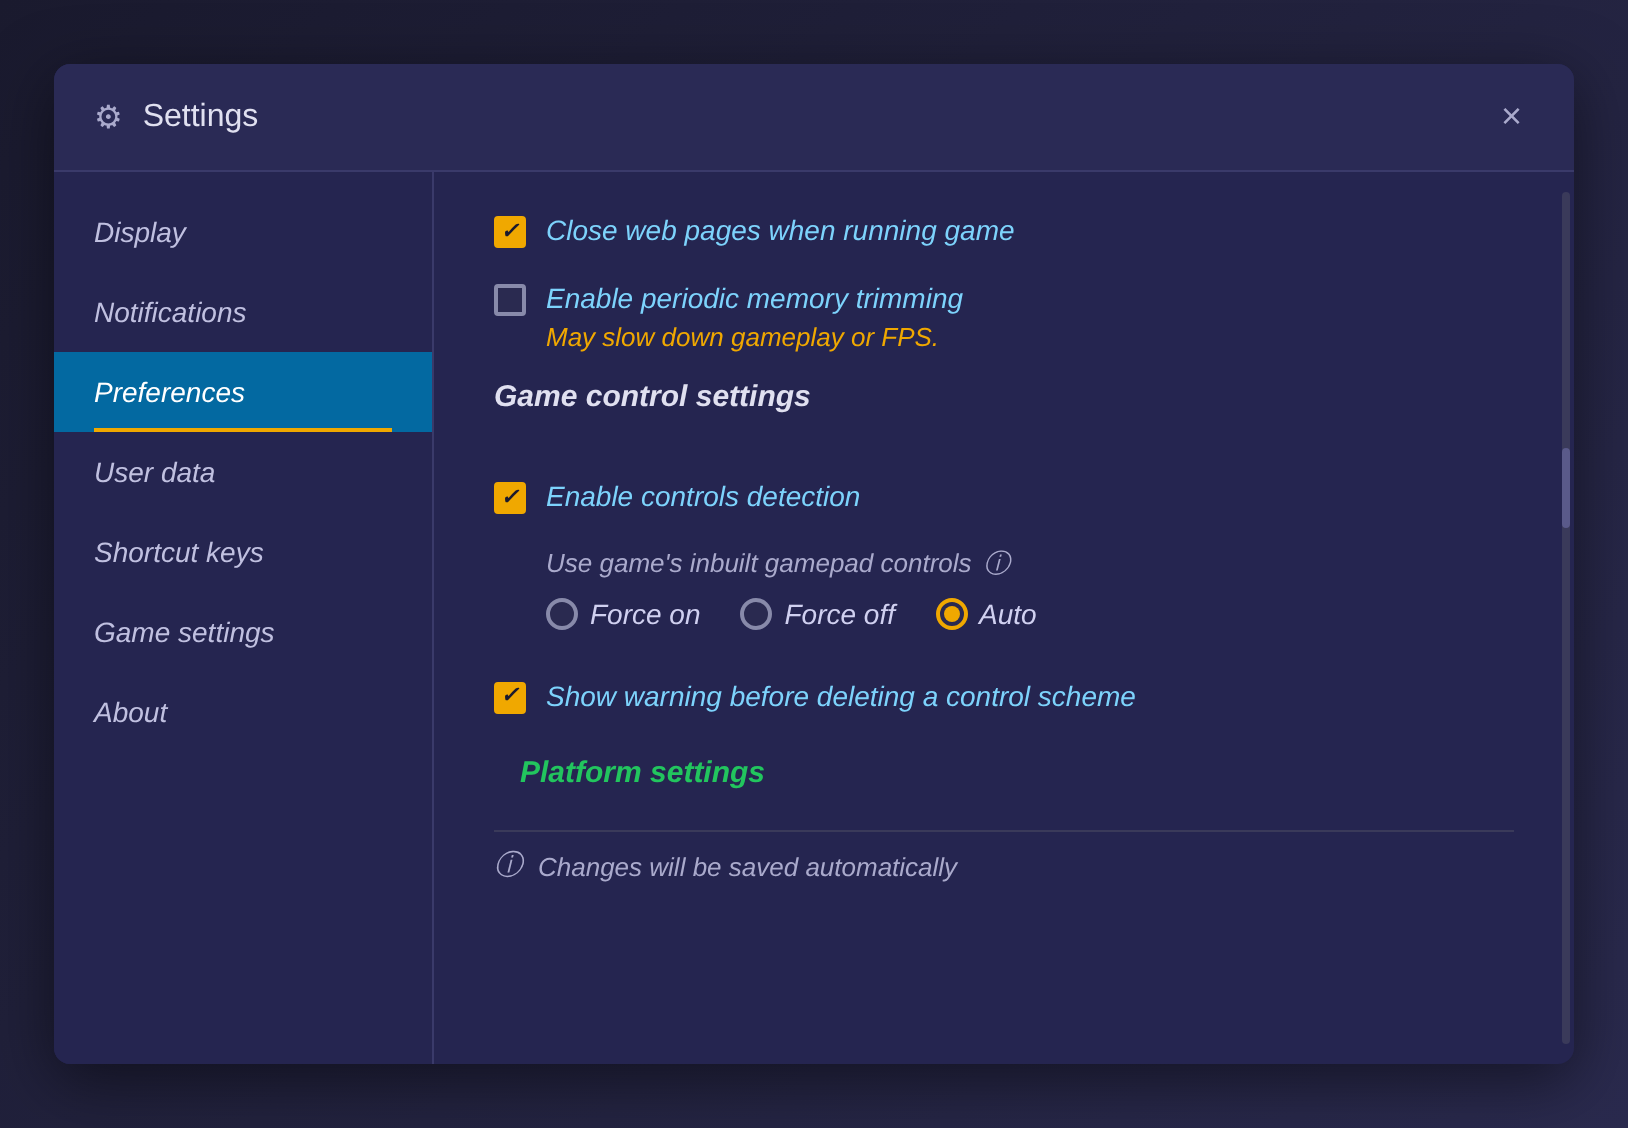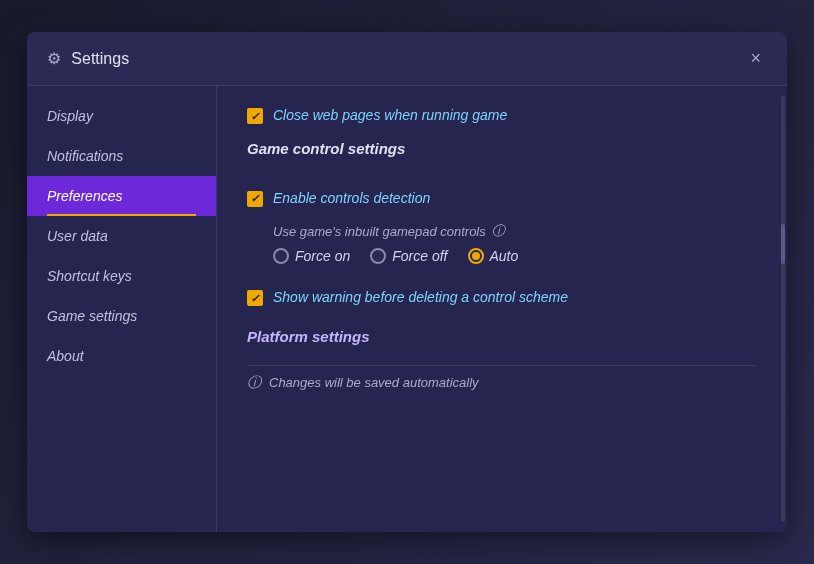--- a/index.html
+++ b/index.html
@@ -75,21 +75,21 @@
     .sidebar-item {
       padding: 12px 20px;
       color: #c0c0e0;
       font-size: 14px;
       cursor: pointer;
       border-bottom: none;
       position: relative;
     }
     .sidebar-item.active {
       color: #ffffff;
-      background: #6d28d9;
+      background: #0369a1;
     }
     .sidebar-item.active::after {
       content: '';
       position: absolute;
       bottom: 0;
       left: 20px;
       right: 20px;
       height: 2px;
       background: #f0a800;
     }
@@ -144,22 +144,22 @@
     }
     .section-title {
       font-size: 15px;
       font-weight: 600;
       color: #e0e0f0;
       margin: 10px 0 32px 0;
     }
     .platform-section-title {
       font-size: 15px;
       font-weight: 600;
-      color: #c4b5fd;
-      margin: 20px 0 10px 0;
+      color: #22c55e;
+      margin: 20px 0 10px 13px;
     }
     .radio-row {
       display: flex;
       align-items: center;
       gap: 6px;
       margin-left: 26px;
       margin-bottom: 24px;
     }
     .radio-group {
       display: flex;
@@ -288,20 +288,29 @@
     <div class="content-wrapper">
       <div class="content">
 
         <div class="checkbox-row">
           <div class="checkbox-wrap">
             <div class="custom-checkbox checked"></div>
           </div>
           <span class="checkbox-label">Close web pages when running game</span>
         </div>
 
+        <div class="checkbox-row">
+          <div class="checkbox-wrap">
+            <div class="custom-checkbox"></div>
+          </div>
+          <div>
+            <div class="checkbox-label">Enable periodic memory trimming</div>
+            <div class="checkbox-sublabel">May slow down gameplay or FPS.</div>
+          </div>
+        </div>
 
         <div class="section-title">Game control settings</div>
 
         <div class="checkbox-row">
           <div class="checkbox-wrap">
             <div class="custom-checkbox checked"></div>
           </div>
           <span class="checkbox-label">Enable controls detection</span>
         </div>
 

